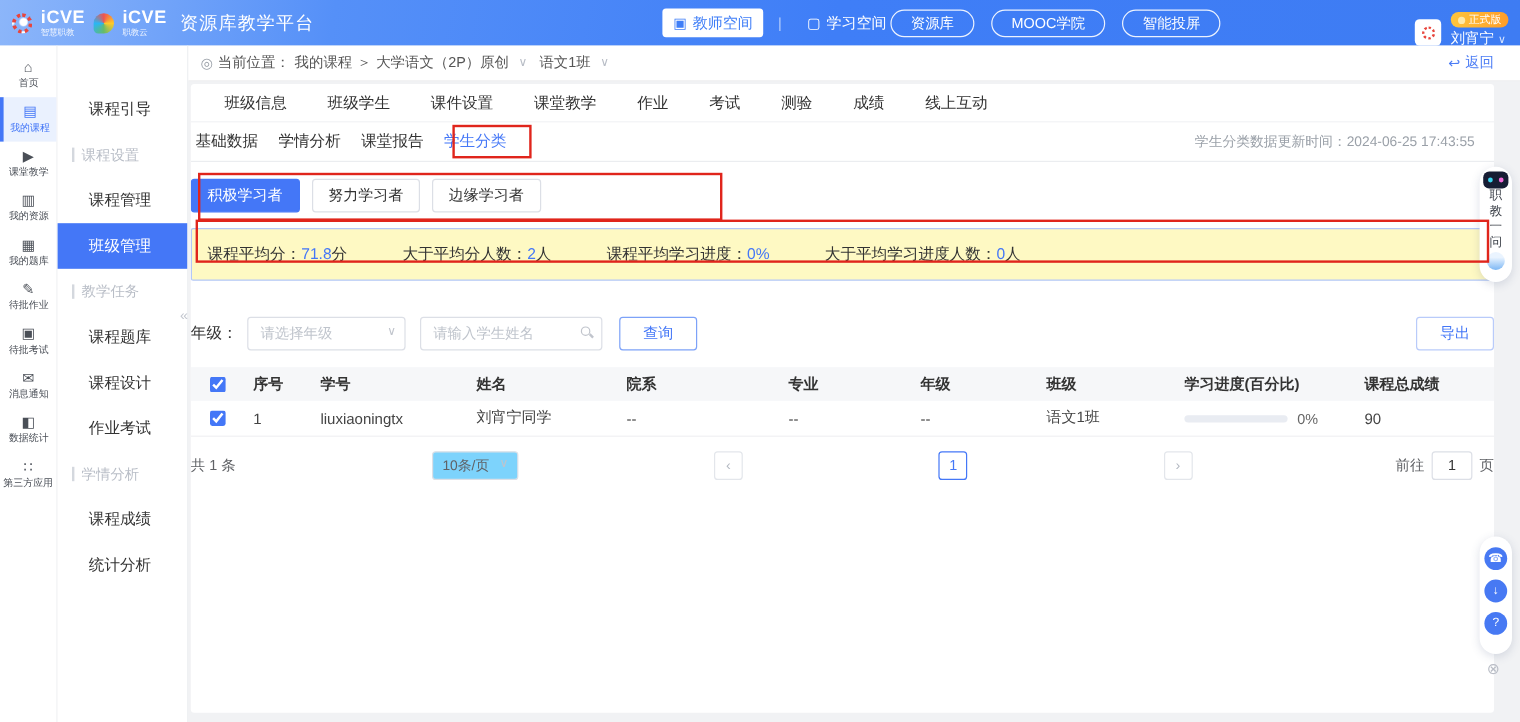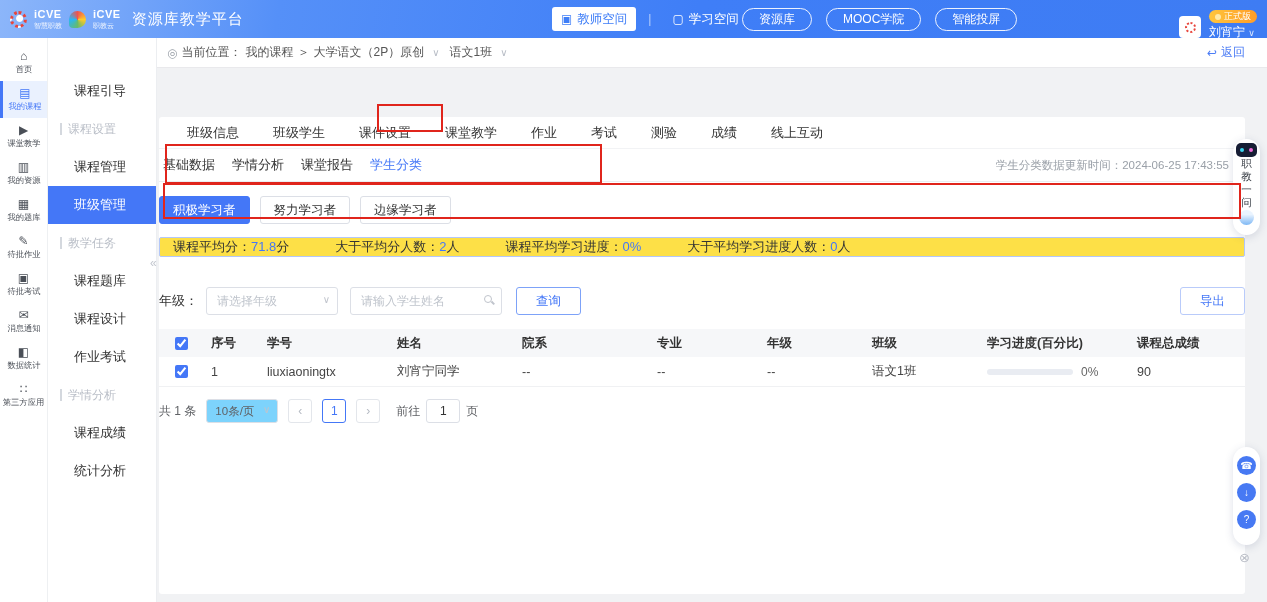--- a/index.html
+++ b/index.html
@@ -8,21 +8,21 @@
   .page { position:relative; width:1267px; height:602px; overflow:hidden; background:#f1f2f4; }
 
   
   .topbar { position:absolute; left:0; top:0; width:1267px; height:38px;
     background:linear-gradient(100deg,#8cb6fa 0%,#5590f8 22%,#3f7ef7 55%,#3e7cf3 100%);
     display:flex; align-items:center; color:#fff; }
   .brand { display:flex; align-items:center; gap:7px; margin-left:10px; }
   .logo-swirl { width:17px; height:17px; border:3px dotted #e8453c; border-radius:50%; background:radial-gradient(circle at 60% 40%, #fff 0 3px, transparent 4px); }
   .logo-shell { width:17px; height:17px; border-radius:50% 50% 50% 4px; background:conic-gradient(#ef5350,#ffca28,#66bb6a,#29b6f6,#ef5350); }
   .logo-text { display:flex; flex-direction:column; line-height:1; }
-  .logo-text .nm { font-size:11px; font-weight:bold; letter-spacing:.5px; }
+  .logo-text .nm { font-size:15px; font-weight:bold; letter-spacing:.5px; }
   .logo-text .sb { font-size:7px; opacity:.9; margin-top:2px; }
   .platform-title { font-size:15px; margin-left:4px; letter-spacing:1px; }
   .space-nav { position:absolute; left:552px; top:0; height:38px; display:flex; align-items:center; gap:12px; }
   .space-chip { display:flex; align-items:center; gap:5px; height:24px; padding:0 9px; border-radius:3px; font-size:12.5px; }
   .space-chip.active { background:#fff; color:#3f7ef7; }
   .space-chip .sq { font-size:12px; line-height:1; }
   .nav-divider { color:rgba(255,255,255,.6); font-size:12px; }
   .pill-nav { position:absolute; left:742px; top:0; height:38px; display:flex; align-items:center; gap:14px; }
   .pill { height:23px; padding:0 16px; border:1px solid rgba(255,255,255,.9); border-radius:12px; display:flex; align-items:center; font-size:12px; color:#fff; cursor:pointer; }
   .user-area { position:absolute; right:10px; top:0; height:38px; display:flex; align-items:flex-end; gap:8px; }
@@ -51,34 +51,34 @@
   
   .submenu { position:absolute; left:48px; top:38px; width:109px; height:564px; background:#fff; border-right:1px solid #eceef1; padding-top:34px; }
   .sm-link { height:38px; line-height:38px; padding-left:26px; font-size:13px; color:#333; cursor:pointer; white-space:nowrap; }
   .sm-link.active { background:#4477f7; color:#fff; }
   .sm-section { height:38px; line-height:38px; padding-left:12px; font-size:12px; color:#b9bec7; display:flex; align-items:center; gap:6px; white-space:nowrap; }
   .sm-section i { width:2px; height:12px; background:#d4d8de; display:inline-block; }
   .collapse-handle { position:absolute; left:150px; top:256px; color:#c3c7cf; font-size:12px; z-index:5; cursor:pointer; }
 
   
   .content { position:absolute; left:157px; top:68px; width:1110px; height:534px; background:#f1f2f4; }
-  .card { position:absolute; left:2px; top:2px; right:22px; bottom:8px; background:#fff; border-radius:3px; overflow:hidden;margin-top:47px; }
+  .card { position:absolute; left:2px; top:2px; right:22px; bottom:8px; background:#fff; border-radius:3px; overflow:hidden; }
   .tabs-row { height:32px; display:flex; align-items:center; gap:34px; padding-left:28px; border-bottom:1px solid #f2f3f5; }
   .tab { font-size:13px; color:#333; cursor:pointer; white-space:nowrap; }
   .subtabs-row { height:33px; display:flex; align-items:center; gap:17px; padding-left:4px; border-bottom:1px solid #ebedf0; }
   .subtab { font-size:13px; color:#333; cursor:pointer; white-space:nowrap; }
   .subtab.active { color:#4477f7; }
   .update-time { margin-left:auto; margin-right:16px; font-size:11.5px; color:#9aa0a8; }
 
   .card-body { padding:0 0; }
   .cat-row { margin-top:14px; display:flex; gap:10px; }
   .cat-btn { height:28px; padding:0 13px; border:1px solid #dcdfe6; border-radius:3px; background:#fff; font-size:12.5px; color:#333; display:flex; align-items:center; cursor:pointer; }
   .cat-btn.active { background:#4477f7; border-color:#4477f7; color:#fff; }
 
-  .stats-bar { margin-top:13px; height:20px; border:1px solid #b3c7f9; background:#fde047; border-radius:2px;
+  .stats-bar { margin-top:13px; height:44px; border:1px solid #b3c7f9; background:#fef9c3; border-radius:2px;
     display:flex; align-items:center; padding-left:13px; gap:46px; font-size:13px; color:#333; white-space:nowrap; }
   .stats-bar .val { color:#4477f7; }
 
   .filter-row { margin-top:30px; display:flex; align-items:center; }
   .f-label { font-size:13px; color:#333; margin-right:8px; }
   .sel-box { position:relative; width:132px; height:28px; margin-right:12px; }
   .sel-box input, .inp-box input { width:100%; height:100%; border:1px solid #dcdfe6; border-radius:3px; padding:0 24px 0 10px; font-size:12px; color:#333; outline:none; font-family:inherit; }
   .sel-box input::placeholder, .inp-box input::placeholder { color:#bfc4cc; }
   .sel-caret { position:absolute; right:8px; top:7px; color:#c0c4cc; font-size:10px; pointer-events:none; }
   .inp-box { position:relative; width:152px; height:28px; margin-right:14px; }
@@ -92,21 +92,21 @@
   .t-row.head { background:#f6f7f9; color:#333; font-weight:bold; height:28px; border-bottom:none; }
   .t-row.body { height:30px; }
   .tc { padding-left:8px; white-space:nowrap; overflow:hidden; }
   .tc-cb { width:44px; display:flex; justify-content:center; padding-left:0; }
   .tc-cb input { width:13px; height:13px; accent-color:#4477f7; cursor:pointer; }
   .tc-no{width:56px;} .tc-id{width:130px;} .tc-name{width:125px;} .tc-dept{width:135px;}
   .tc-major{width:110px;} .tc-grade{width:105px;} .tc-class{width:115px;} .tc-prog{width:150px; display:flex; align-items:center; gap:8px;} .tc-score{width:92px;}
   .track { width:86px; height:6px; background:#e9ecf2; border-radius:3px; }
   .prog-label { font-size:12px; color:#666; }
 
-  .pager { margin-top:12px; display:flex; align-items:center; justify-content:flex-start; gap:10px; font-size:12px; color:#606266; }
+  .pager { margin-top:12px; display:flex; align-items:center; justify-content:space-between; gap:10px; font-size:12px; color:#606266; }
   .pg-sel { position:relative; width:72px; height:24px; }
   .pg-sel .box { width:100%; height:100%; border:1px solid #dcdfe6; border-radius:3px; font-size:11.5px; color:#606266; display:flex; align-items:center; padding-left:8px; cursor:pointer; background:#7dd3fc; }
   .pg-sel .sel-caret { top:5px; }
   .pg-btn { width:24px; height:24px; border:1px solid #e3e6eb; border-radius:3px; background:#fff; display:flex; align-items:center; justify-content:center; color:#b4b9c2; font-size:12px; cursor:pointer; }
   .pg-btn.cur { border-color:#4477f7; color:#4477f7; }
   .pg-goto { display:flex; align-items:center; gap:6px; margin-left:6px; }
   .pg-goto input { width:34px; height:24px; border:1px solid #dcdfe6; border-radius:3px; text-align:center; font-size:12px; color:#333; outline:none; font-family:inherit; }
 
   
   .anno { position:absolute; border:2px solid #e0251c; pointer-events:none; z-index:40; }

